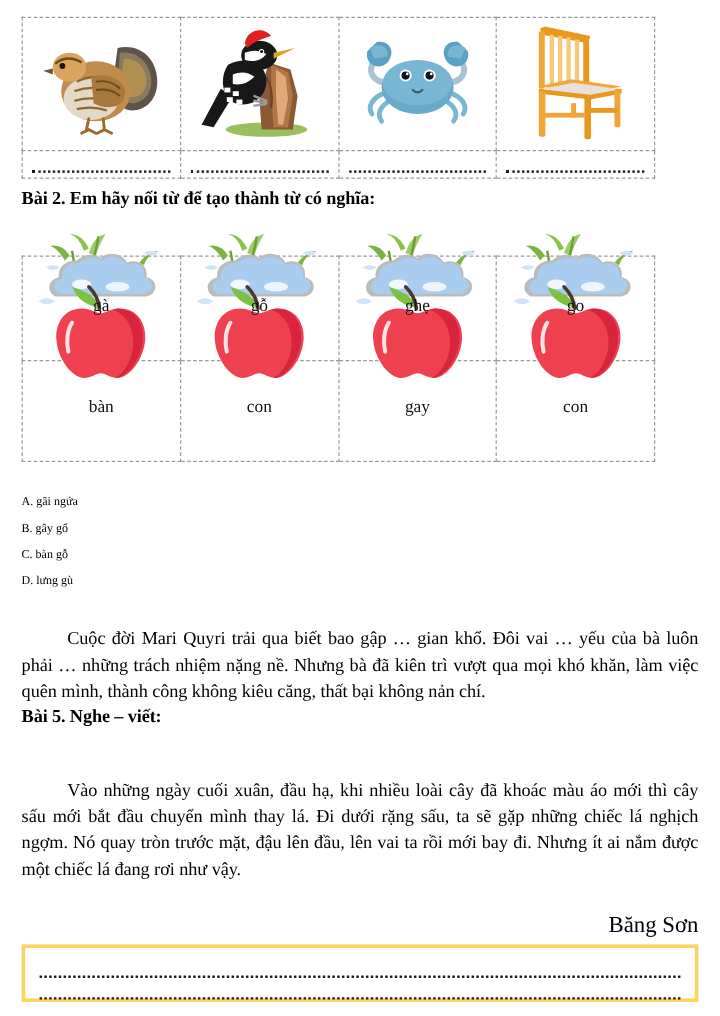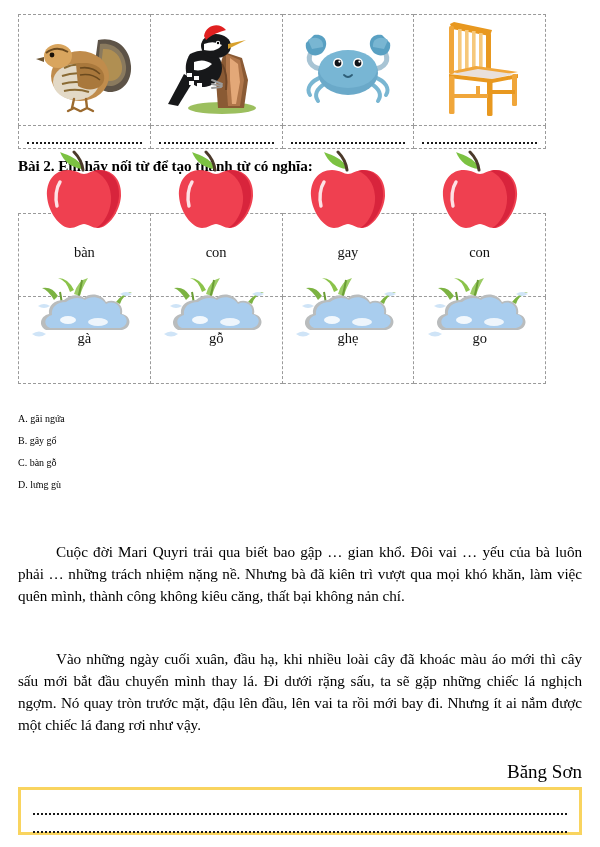--- a/index.html
+++ b/index.html
@@ -293,78 +293,20 @@
       </td>
     </tr>
   </tbody>
     </table>
 
   <div class="blk heading" style="left:18px; top:156px; width:564px;">Bài 2. Em hãy nối từ để tạo thành từ có nghĩa:</div>
 
   <table class="word-table">
     <tbody>
         <tr>
-      <td>
-        <span class="token">
-          <span class="apple-wrap">
-            <svg width="92" height="84" viewBox="0 0 92 84" xmlns="http://www.w3.org/2000/svg">
-              <path d="M46 18 C38 6 26 4 22 2 C26 12 34 18 45 19 Z" fill="#7cc242"></path>
-              <path d="M45 20 C44 12 40 6 36 2" stroke="#4b3a2a" stroke-width="3" fill="none" stroke-linecap="round"></path>
-              <path d="M30 20 C16 20 8 32 9 46 C10 62 22 78 32 78 C38 78 42 74 46 74 C50 74 54 78 60 78 C70 78 82 62 83 46 C84 32 76 20 62 20 C54 20 50 24 46 24 C42 24 38 20 30 20 Z" fill="#ef4050"></path>
-              <path d="M56 21 C64 24 72 32 73 46 C74 60 66 74 58 78 C68 78 80 62 81 46 C82 32 74 20 60 20 Z" fill="#d8243c"></path>
-              <path d="M22 32 C18 38 17 48 19 56" stroke="#ffffff" stroke-width="3.4" fill="none" stroke-linecap="round" opacity="0.85"></path>
-            </svg>
-          </span>
-          <span class="word">bàn</span>
-        </span>
-      </td>
-      <td>
-        <span class="token">
-          <span class="apple-wrap">
-            <svg width="92" height="84" viewBox="0 0 92 84" xmlns="http://www.w3.org/2000/svg">
-              <path d="M46 18 C38 6 26 4 22 2 C26 12 34 18 45 19 Z" fill="#7cc242"></path>
-              <path d="M45 20 C44 12 40 6 36 2" stroke="#4b3a2a" stroke-width="3" fill="none" stroke-linecap="round"></path>
-              <path d="M30 20 C16 20 8 32 9 46 C10 62 22 78 32 78 C38 78 42 74 46 74 C50 74 54 78 60 78 C70 78 82 62 83 46 C84 32 76 20 62 20 C54 20 50 24 46 24 C42 24 38 20 30 20 Z" fill="#ef4050"></path>
-              <path d="M56 21 C64 24 72 32 73 46 C74 60 66 74 58 78 C68 78 80 62 81 46 C82 32 74 20 60 20 Z" fill="#d8243c"></path>
-              <path d="M22 32 C18 38 17 48 19 56" stroke="#ffffff" stroke-width="3.4" fill="none" stroke-linecap="round" opacity="0.85"></path>
-            </svg>
-          </span>
-          <span class="word">con</span>
-        </span>
-      </td>
-      <td>
-        <span class="token">
-          <span class="apple-wrap">
-            <svg width="92" height="84" viewBox="0 0 92 84" xmlns="http://www.w3.org/2000/svg">
-              <path d="M46 18 C38 6 26 4 22 2 C26 12 34 18 45 19 Z" fill="#7cc242"></path>
-              <path d="M45 20 C44 12 40 6 36 2" stroke="#4b3a2a" stroke-width="3" fill="none" stroke-linecap="round"></path>
-              <path d="M30 20 C16 20 8 32 9 46 C10 62 22 78 32 78 C38 78 42 74 46 74 C50 74 54 78 60 78 C70 78 82 62 83 46 C84 32 76 20 62 20 C54 20 50 24 46 24 C42 24 38 20 30 20 Z" fill="#ef4050"></path>
-              <path d="M56 21 C64 24 72 32 73 46 C74 60 66 74 58 78 C68 78 80 62 81 46 C82 32 74 20 60 20 Z" fill="#d8243c"></path>
-              <path d="M22 32 C18 38 17 48 19 56" stroke="#ffffff" stroke-width="3.4" fill="none" stroke-linecap="round" opacity="0.85"></path>
-            </svg>
-          </span>
-          <span class="word">gay</span>
-        </span>
-      </td>
-      <td>
-        <span class="token">
-          <span class="apple-wrap">
-            <svg width="92" height="84" viewBox="0 0 92 84" xmlns="http://www.w3.org/2000/svg">
-              <path d="M46 18 C38 6 26 4 22 2 C26 12 34 18 45 19 Z" fill="#7cc242"></path>
-              <path d="M45 20 C44 12 40 6 36 2" stroke="#4b3a2a" stroke-width="3" fill="none" stroke-linecap="round"></path>
-              <path d="M30 20 C16 20 8 32 9 46 C10 62 22 78 32 78 C38 78 42 74 46 74 C50 74 54 78 60 78 C70 78 82 62 83 46 C84 32 76 20 62 20 C54 20 50 24 46 24 C42 24 38 20 30 20 Z" fill="#ef4050"></path>
-              <path d="M56 21 C64 24 72 32 73 46 C74 60 66 74 58 78 C68 78 80 62 81 46 C82 32 74 20 60 20 Z" fill="#d8243c"></path>
-              <path d="M22 32 C18 38 17 48 19 56" stroke="#ffffff" stroke-width="3.4" fill="none" stroke-linecap="round" opacity="0.85"></path>
-            </svg>
-          </span>
-          <span class="word">con</span>
-        </span>
-      </td>
-    </tr>
-    <tr>
       <td style="height:86px;">
         <span class="token" style="height:70px;">
           <span class="cloud-wrap">
             <svg width="116" height="70" viewBox="0 0 116 70" xmlns="http://www.w3.org/2000/svg">
               <path d="M28 28 q-6 -10 -12 -12 q10 -2 16 8 Z" fill="#7cb342"></path>
               <path d="M44 20 q-4 -12 -12 -14 q10 0 16 12 Z" fill="#8bc34a"></path>
               <path d="M48 22 q4 -14 14 -16 q-6 10 -8 18 Z" fill="#9ccc65"></path>
               <path d="M90 30 q8 -10 16 -10 q-10 4 -12 12 Z" fill="#7cb342"></path>
               <path d="M34 20 q2 10 2 16" stroke="#6b9e35" stroke-width="2" fill="none"></path>
               <path d="M56 8 q-2 12 -4 18" stroke="#6b9e35" stroke-width="2" fill="none"></path>
@@ -440,31 +382,90 @@
               <ellipse cx="72" cy="50" rx="10" ry="4" fill="#ffffff" opacity="0.8"></ellipse>
               <path d="M12 34 q6 -4 12 0 q-6 4 -12 0 Z" fill="#cfe4f7"></path>
               <path d="M94 22 q6 -4 12 0 q-6 4 -12 0 Z" fill="#cfe4f7"></path>
               <path d="M6 62 q7 -5 14 0 q-7 5 -14 0 Z" fill="#cfe4f7"></path>
             </svg>
           </span>
           <span class="word" style="top:52%;">go</span>
         </span>
       </td>
     </tr>
+    <tr>
+      <td>
+        <span class="token">
+          <span class="apple-wrap">
+            <svg width="92" height="84" viewBox="0 0 92 84" xmlns="http://www.w3.org/2000/svg">
+              <path d="M46 18 C38 6 26 4 22 2 C26 12 34 18 45 19 Z" fill="#7cc242"></path>
+              <path d="M45 20 C44 12 40 6 36 2" stroke="#4b3a2a" stroke-width="3" fill="none" stroke-linecap="round"></path>
+              <path d="M30 20 C16 20 8 32 9 46 C10 62 22 78 32 78 C38 78 42 74 46 74 C50 74 54 78 60 78 C70 78 82 62 83 46 C84 32 76 20 62 20 C54 20 50 24 46 24 C42 24 38 20 30 20 Z" fill="#ef4050"></path>
+              <path d="M56 21 C64 24 72 32 73 46 C74 60 66 74 58 78 C68 78 80 62 81 46 C82 32 74 20 60 20 Z" fill="#d8243c"></path>
+              <path d="M22 32 C18 38 17 48 19 56" stroke="#ffffff" stroke-width="3.4" fill="none" stroke-linecap="round" opacity="0.85"></path>
+            </svg>
+          </span>
+          <span class="word">bàn</span>
+        </span>
+      </td>
+      <td>
+        <span class="token">
+          <span class="apple-wrap">
+            <svg width="92" height="84" viewBox="0 0 92 84" xmlns="http://www.w3.org/2000/svg">
+              <path d="M46 18 C38 6 26 4 22 2 C26 12 34 18 45 19 Z" fill="#7cc242"></path>
+              <path d="M45 20 C44 12 40 6 36 2" stroke="#4b3a2a" stroke-width="3" fill="none" stroke-linecap="round"></path>
+              <path d="M30 20 C16 20 8 32 9 46 C10 62 22 78 32 78 C38 78 42 74 46 74 C50 74 54 78 60 78 C70 78 82 62 83 46 C84 32 76 20 62 20 C54 20 50 24 46 24 C42 24 38 20 30 20 Z" fill="#ef4050"></path>
+              <path d="M56 21 C64 24 72 32 73 46 C74 60 66 74 58 78 C68 78 80 62 81 46 C82 32 74 20 60 20 Z" fill="#d8243c"></path>
+              <path d="M22 32 C18 38 17 48 19 56" stroke="#ffffff" stroke-width="3.4" fill="none" stroke-linecap="round" opacity="0.85"></path>
+            </svg>
+          </span>
+          <span class="word">con</span>
+        </span>
+      </td>
+      <td>
+        <span class="token">
+          <span class="apple-wrap">
+            <svg width="92" height="84" viewBox="0 0 92 84" xmlns="http://www.w3.org/2000/svg">
+              <path d="M46 18 C38 6 26 4 22 2 C26 12 34 18 45 19 Z" fill="#7cc242"></path>
+              <path d="M45 20 C44 12 40 6 36 2" stroke="#4b3a2a" stroke-width="3" fill="none" stroke-linecap="round"></path>
+              <path d="M30 20 C16 20 8 32 9 46 C10 62 22 78 32 78 C38 78 42 74 46 74 C50 74 54 78 60 78 C70 78 82 62 83 46 C84 32 76 20 62 20 C54 20 50 24 46 24 C42 24 38 20 30 20 Z" fill="#ef4050"></path>
+              <path d="M56 21 C64 24 72 32 73 46 C74 60 66 74 58 78 C68 78 80 62 81 46 C82 32 74 20 60 20 Z" fill="#d8243c"></path>
+              <path d="M22 32 C18 38 17 48 19 56" stroke="#ffffff" stroke-width="3.4" fill="none" stroke-linecap="round" opacity="0.85"></path>
+            </svg>
+          </span>
+          <span class="word">gay</span>
+        </span>
+      </td>
+      <td>
+        <span class="token">
+          <span class="apple-wrap">
+            <svg width="92" height="84" viewBox="0 0 92 84" xmlns="http://www.w3.org/2000/svg">
+              <path d="M46 18 C38 6 26 4 22 2 C26 12 34 18 45 19 Z" fill="#7cc242"></path>
+              <path d="M45 20 C44 12 40 6 36 2" stroke="#4b3a2a" stroke-width="3" fill="none" stroke-linecap="round"></path>
+              <path d="M30 20 C16 20 8 32 9 46 C10 62 22 78 32 78 C38 78 42 74 46 74 C50 74 54 78 60 78 C70 78 82 62 83 46 C84 32 76 20 62 20 C54 20 50 24 46 24 C42 24 38 20 30 20 Z" fill="#ef4050"></path>
+              <path d="M56 21 C64 24 72 32 73 46 C74 60 66 74 58 78 C68 78 80 62 81 46 C82 32 74 20 60 20 Z" fill="#d8243c"></path>
+              <path d="M22 32 C18 38 17 48 19 56" stroke="#ffffff" stroke-width="3.4" fill="none" stroke-linecap="round" opacity="0.85"></path>
+            </svg>
+          </span>
+          <span class="word">con</span>
+        </span>
+      </td>
+    </tr>
   </tbody>
     </table>
 
 
   <div class="blk opt" style="left:18px; top:412px;">A. gãi ngứa</div>
   <div class="blk opt" style="left:18px; top:434px;">B. gây gổ</div>
   <div class="blk opt" style="left:18px; top:456px;">C. bàn gỗ</div>
   <div class="blk opt" style="left:18px; top:478px;text-align:center;">D. lưng gù</div>
 
-  <div class="blk para indent" style="left:18px; top:522px; width:564px;margin-top:19px;">Cuộc đời Mari Quyri trải qua biết bao gập … gian khổ. Đôi vai … yếu của bà luôn phải … những trách nhiệm nặng nề. Nhưng bà đã kiên trì vượt qua mọi khó khăn, làm việc quên mình, thành công không kiêu căng, thất bại không nản chí.</div>
-
+  <div class="blk para indent" style="left:18px; top:522px; width:564px;">Cuộc đời Mari Quyri trải qua biết bao gập … gian khổ. Đôi vai … yếu của bà luôn phải … những trách nhiệm nặng nề. Nhưng bà đã kiên trì vượt qua mọi khó khăn, làm việc quên mình, thành công không kiêu căng, thất bại không nản chí.</div>
+
+  <div class="blk heading" style="left:18px; top:588px; width:564px;">Bài 5. Nghe – viết:</div>
 
 
   <div class="blk para indent" style="left:18px; top:648px; width:564px;">Vào những ngày cuối xuân, đầu hạ, khi nhiều loài cây đã khoác màu áo mới thì cây sấu mới bắt đầu chuyển mình thay lá. Đi dưới rặng sấu, ta sẽ gặp những chiếc lá nghịch ngợm. Nó quay tròn trước mặt, đậu lên đầu, lên vai ta rồi mới bay đi. Nhưng ít ai nắm được một chiếc lá đang rơi như vậy.</div>
 
   <div class="attrib">Băng Sơn</div>
 
   <div class="answer-box">
     <div class="dots"></div>
     <div class="dots"></div>
   </div>

